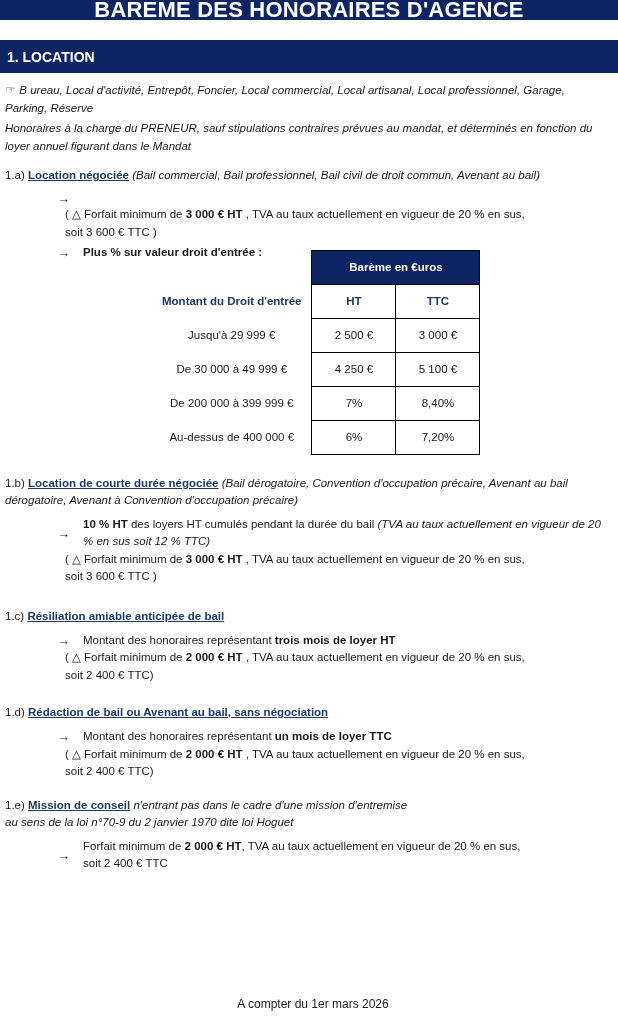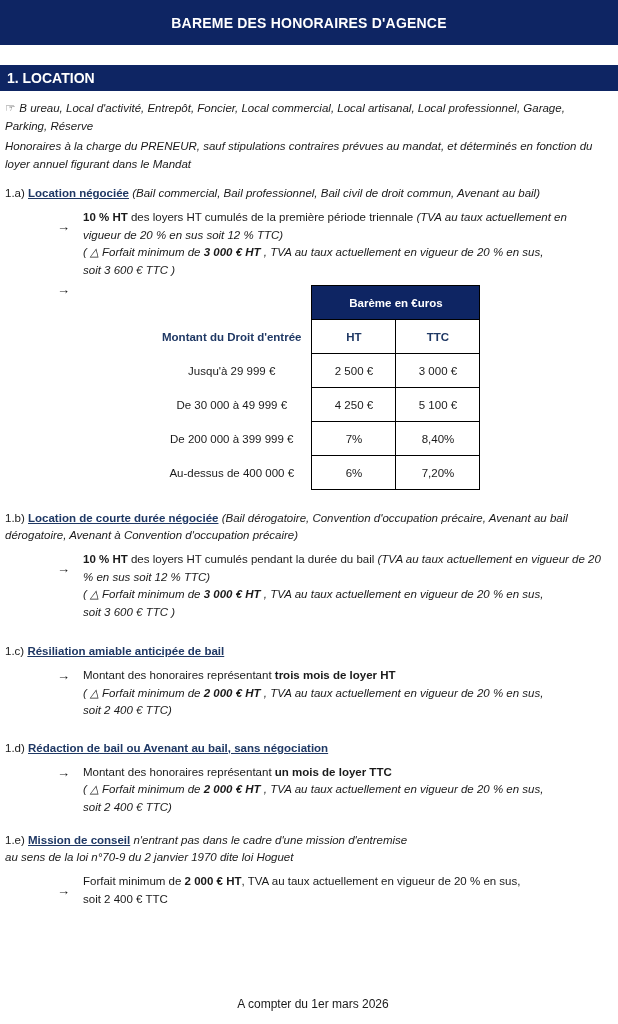--- a/index.html
+++ b/index.html
@@ -13,28 +13,28 @@
     color:#1a1a1a;
   }
   .band {
     background:#0e2563;
     color:#ffffff;
     font-weight:700;
     display:flex;
     align-items:center;
   }
   .title-band {
-    height:45px;
+    height:20px;
     justify-content:center;
-    font-size:14px;
+    font-size:22px;
     letter-spacing:.2px;
     text-align:center;
   }
   .section-band {
-    height:26px;
+    height:33px;
     margin-top:20px;
     font-size:14px;
     padding-left:7px;
   }
   .content { padding:0 12px 0 5px; }
 
   .intro-types {
     margin-top:8px;
     font-weight:400;
     font-style:italic;
@@ -66,22 +66,21 @@
   .arrow {
     flex:none;
     width:26px;
     font-weight:700;
     font-size:13px;
     color:#1a1a1a;
   }
   .bullet-body { line-height:17.5px; }
 
   .forfait {
-    margin-left:78px;
-    font-style:italic;
+    margin-left:60px;
     line-height:17.5px;
   }
 
   .table-wrap { margin-left:153px; margin-top:-12px; }
   table { border-collapse:collapse; }
   td {
     height:34px;
     padding:0 4px;
     font-size:11.5px;
     vertical-align:middle;
@@ -136,28 +135,28 @@
 <div class="content">
 
   <div class="intro-types"><span class="hand">☞</span><span>B ureau, Local d'activité, Entrepôt, Foncier, Local commercial, Local artisanal, Local professionnel, Garage, Parking, Réserve</span></div>
   <div class="intro-note">Honoraires à la charge du PRENEUR, sauf stipulations contraires prévues au mandat, et déterminés en fonction du loyer annuel figurant dans le Mandat</div>
 
   <div class="s1a">
     <div class="sec-heading"><span class="sec-num">1.a) </span><span class="sec-title">Location négociée</span><span class="it"> (Bail commercial, Bail professionnel, Bail civil de droit commun, Avenant au bail)</span></div>
 
     <div class="bullet">
       <span class="arrow">→</span>
-      <div class="bullet-body"><span class="b">10 % HT</span><span> des loyers HT cumulés de la première période triennale </span><span class="it">(TVA au taux actuellement en vigueur de 20 % en sus soit 12 % TTC)</span></div>
     </div>
     <div class="forfait"><span>( </span><span>△</span><span> Forfait minimum de </span><b>3 000 € HT</b><span> , TVA au taux actuellement en vigueur de 20 % en sus,</span>
       <div>soit 3 600 € TTC )</div>
     </div>
 
     <div class="bullet bullet-tight">
       <span class="arrow">→</span>
+      <div class="bullet-body b">Plus % sur valeur droit d'entrée :</div>
     </div>
 
     <div class="table-wrap">
       <table>
         <tbody>
             <tr class="t-hdr">
           <td class="lbl"></td>
           <td class="v" colspan="2">Barème en €uros</td>
         </tr>
         <tr class="t-cols">

